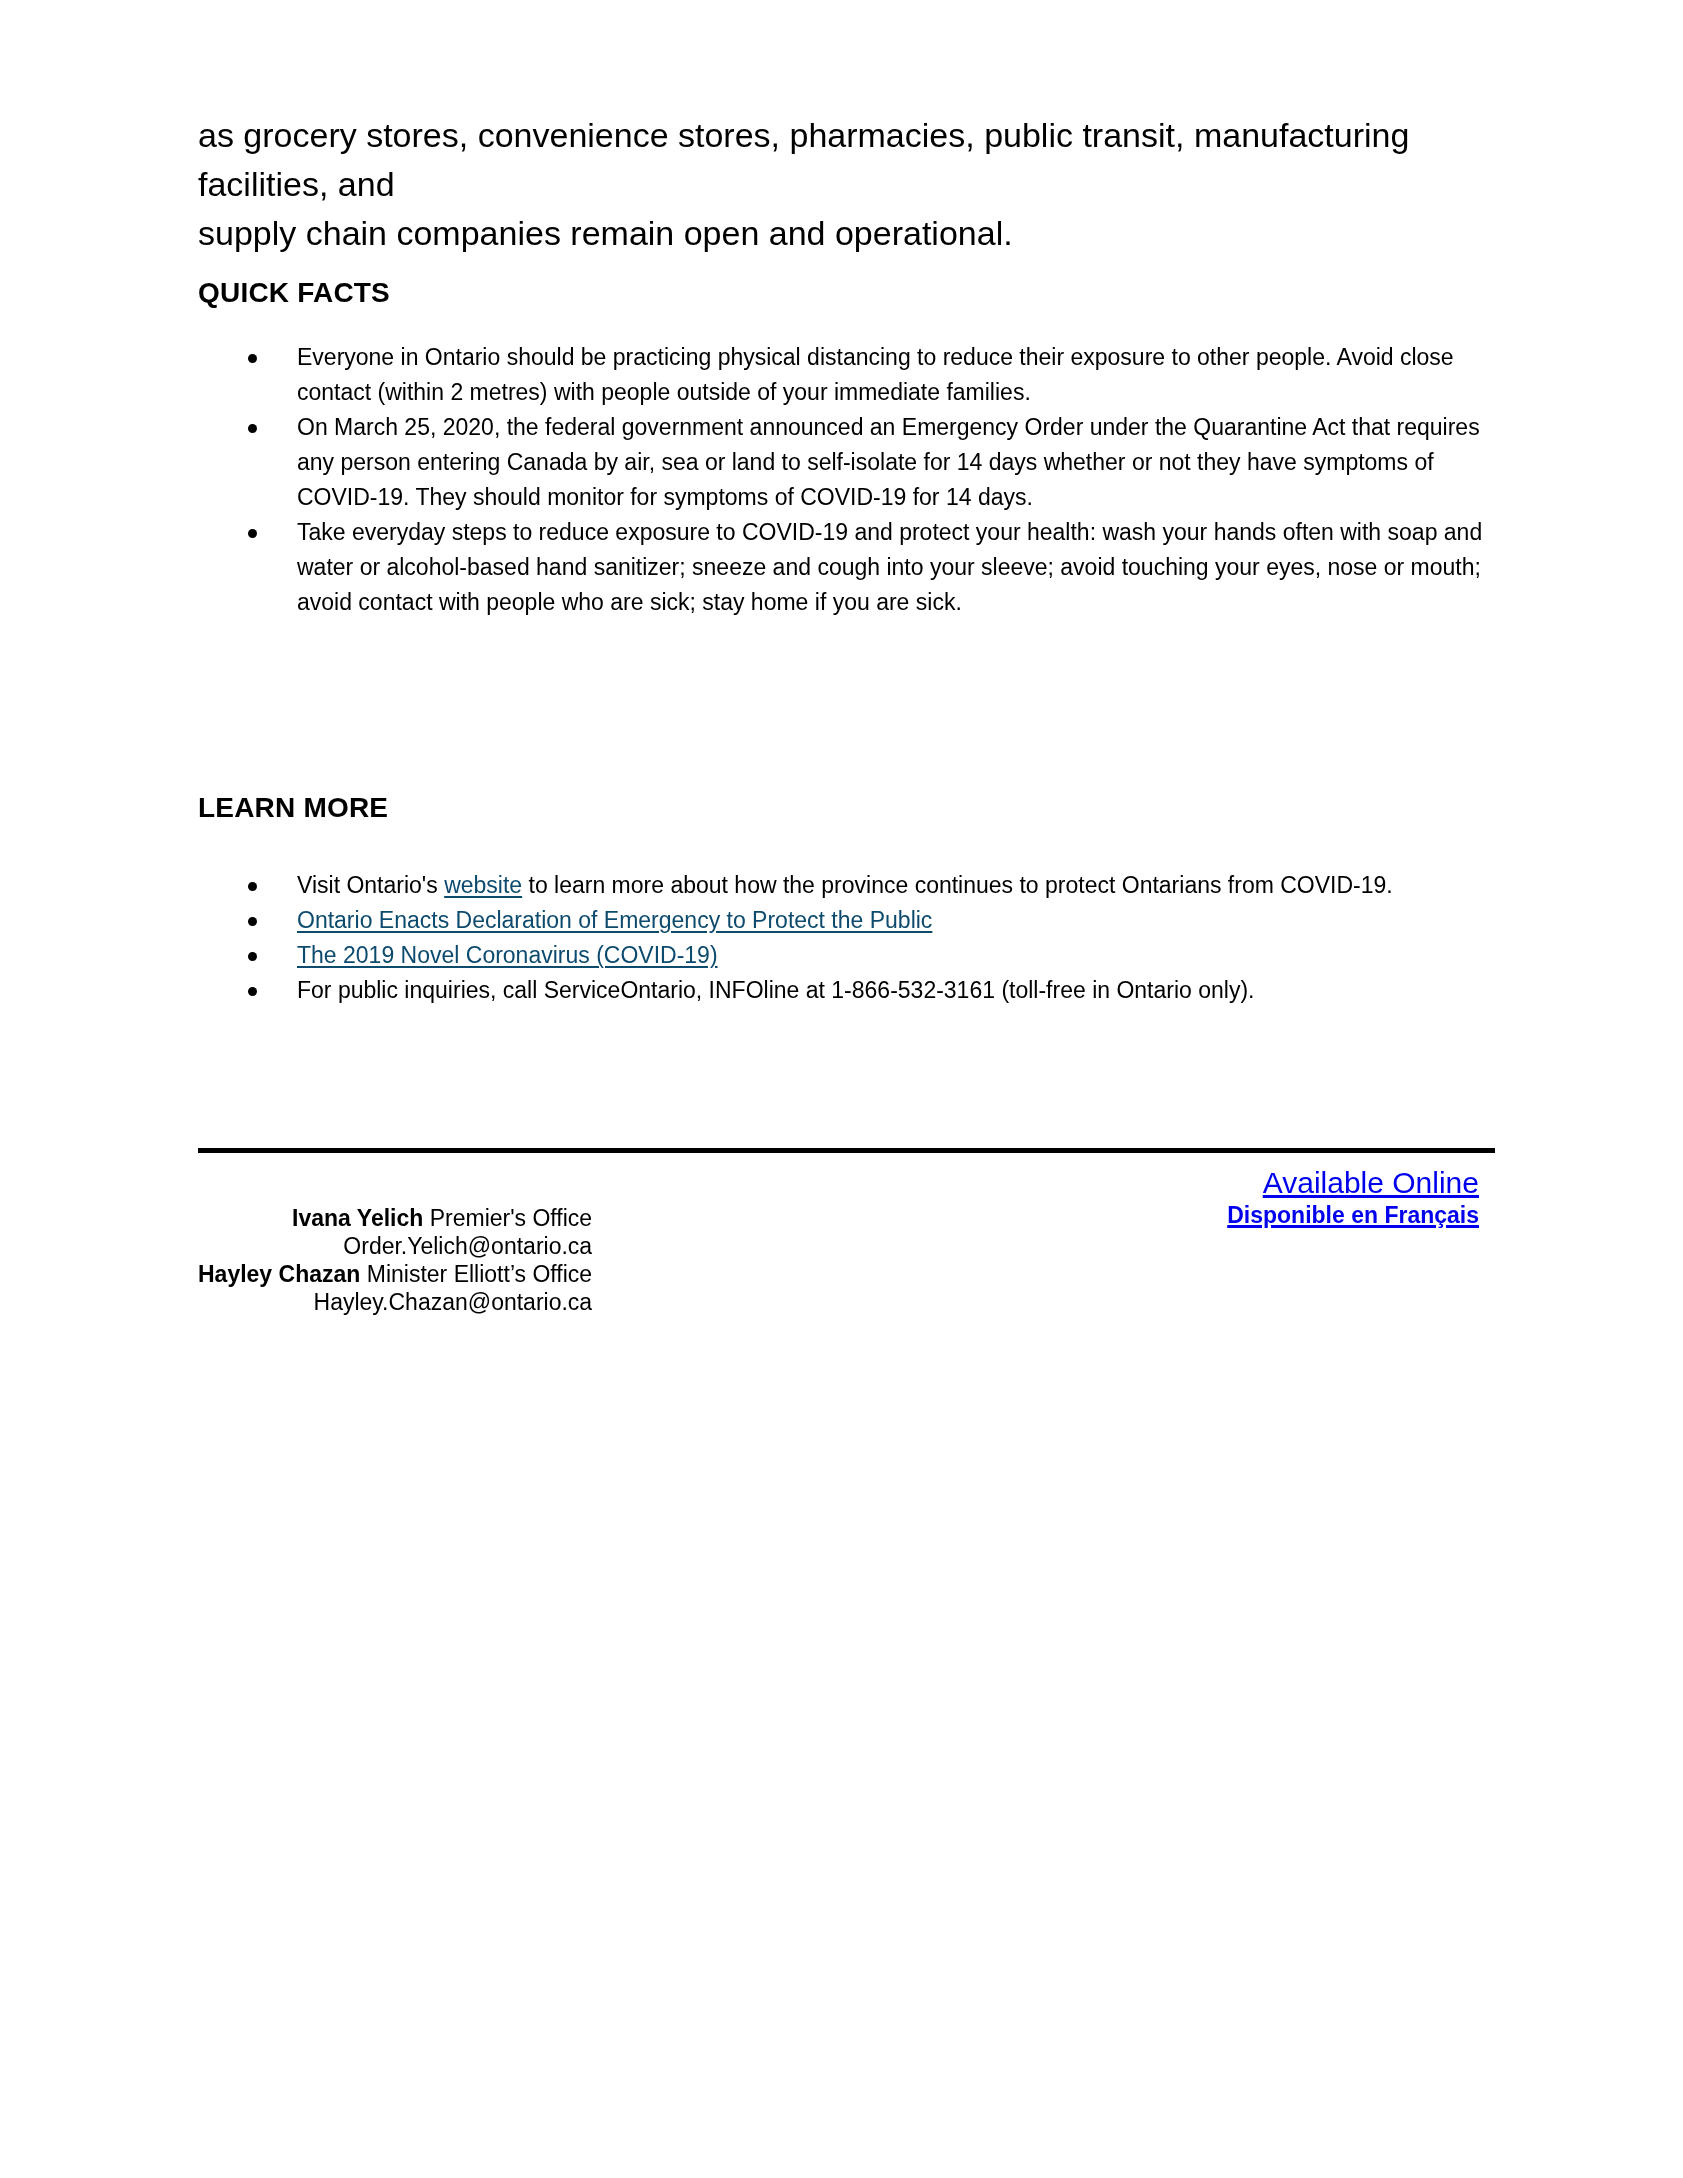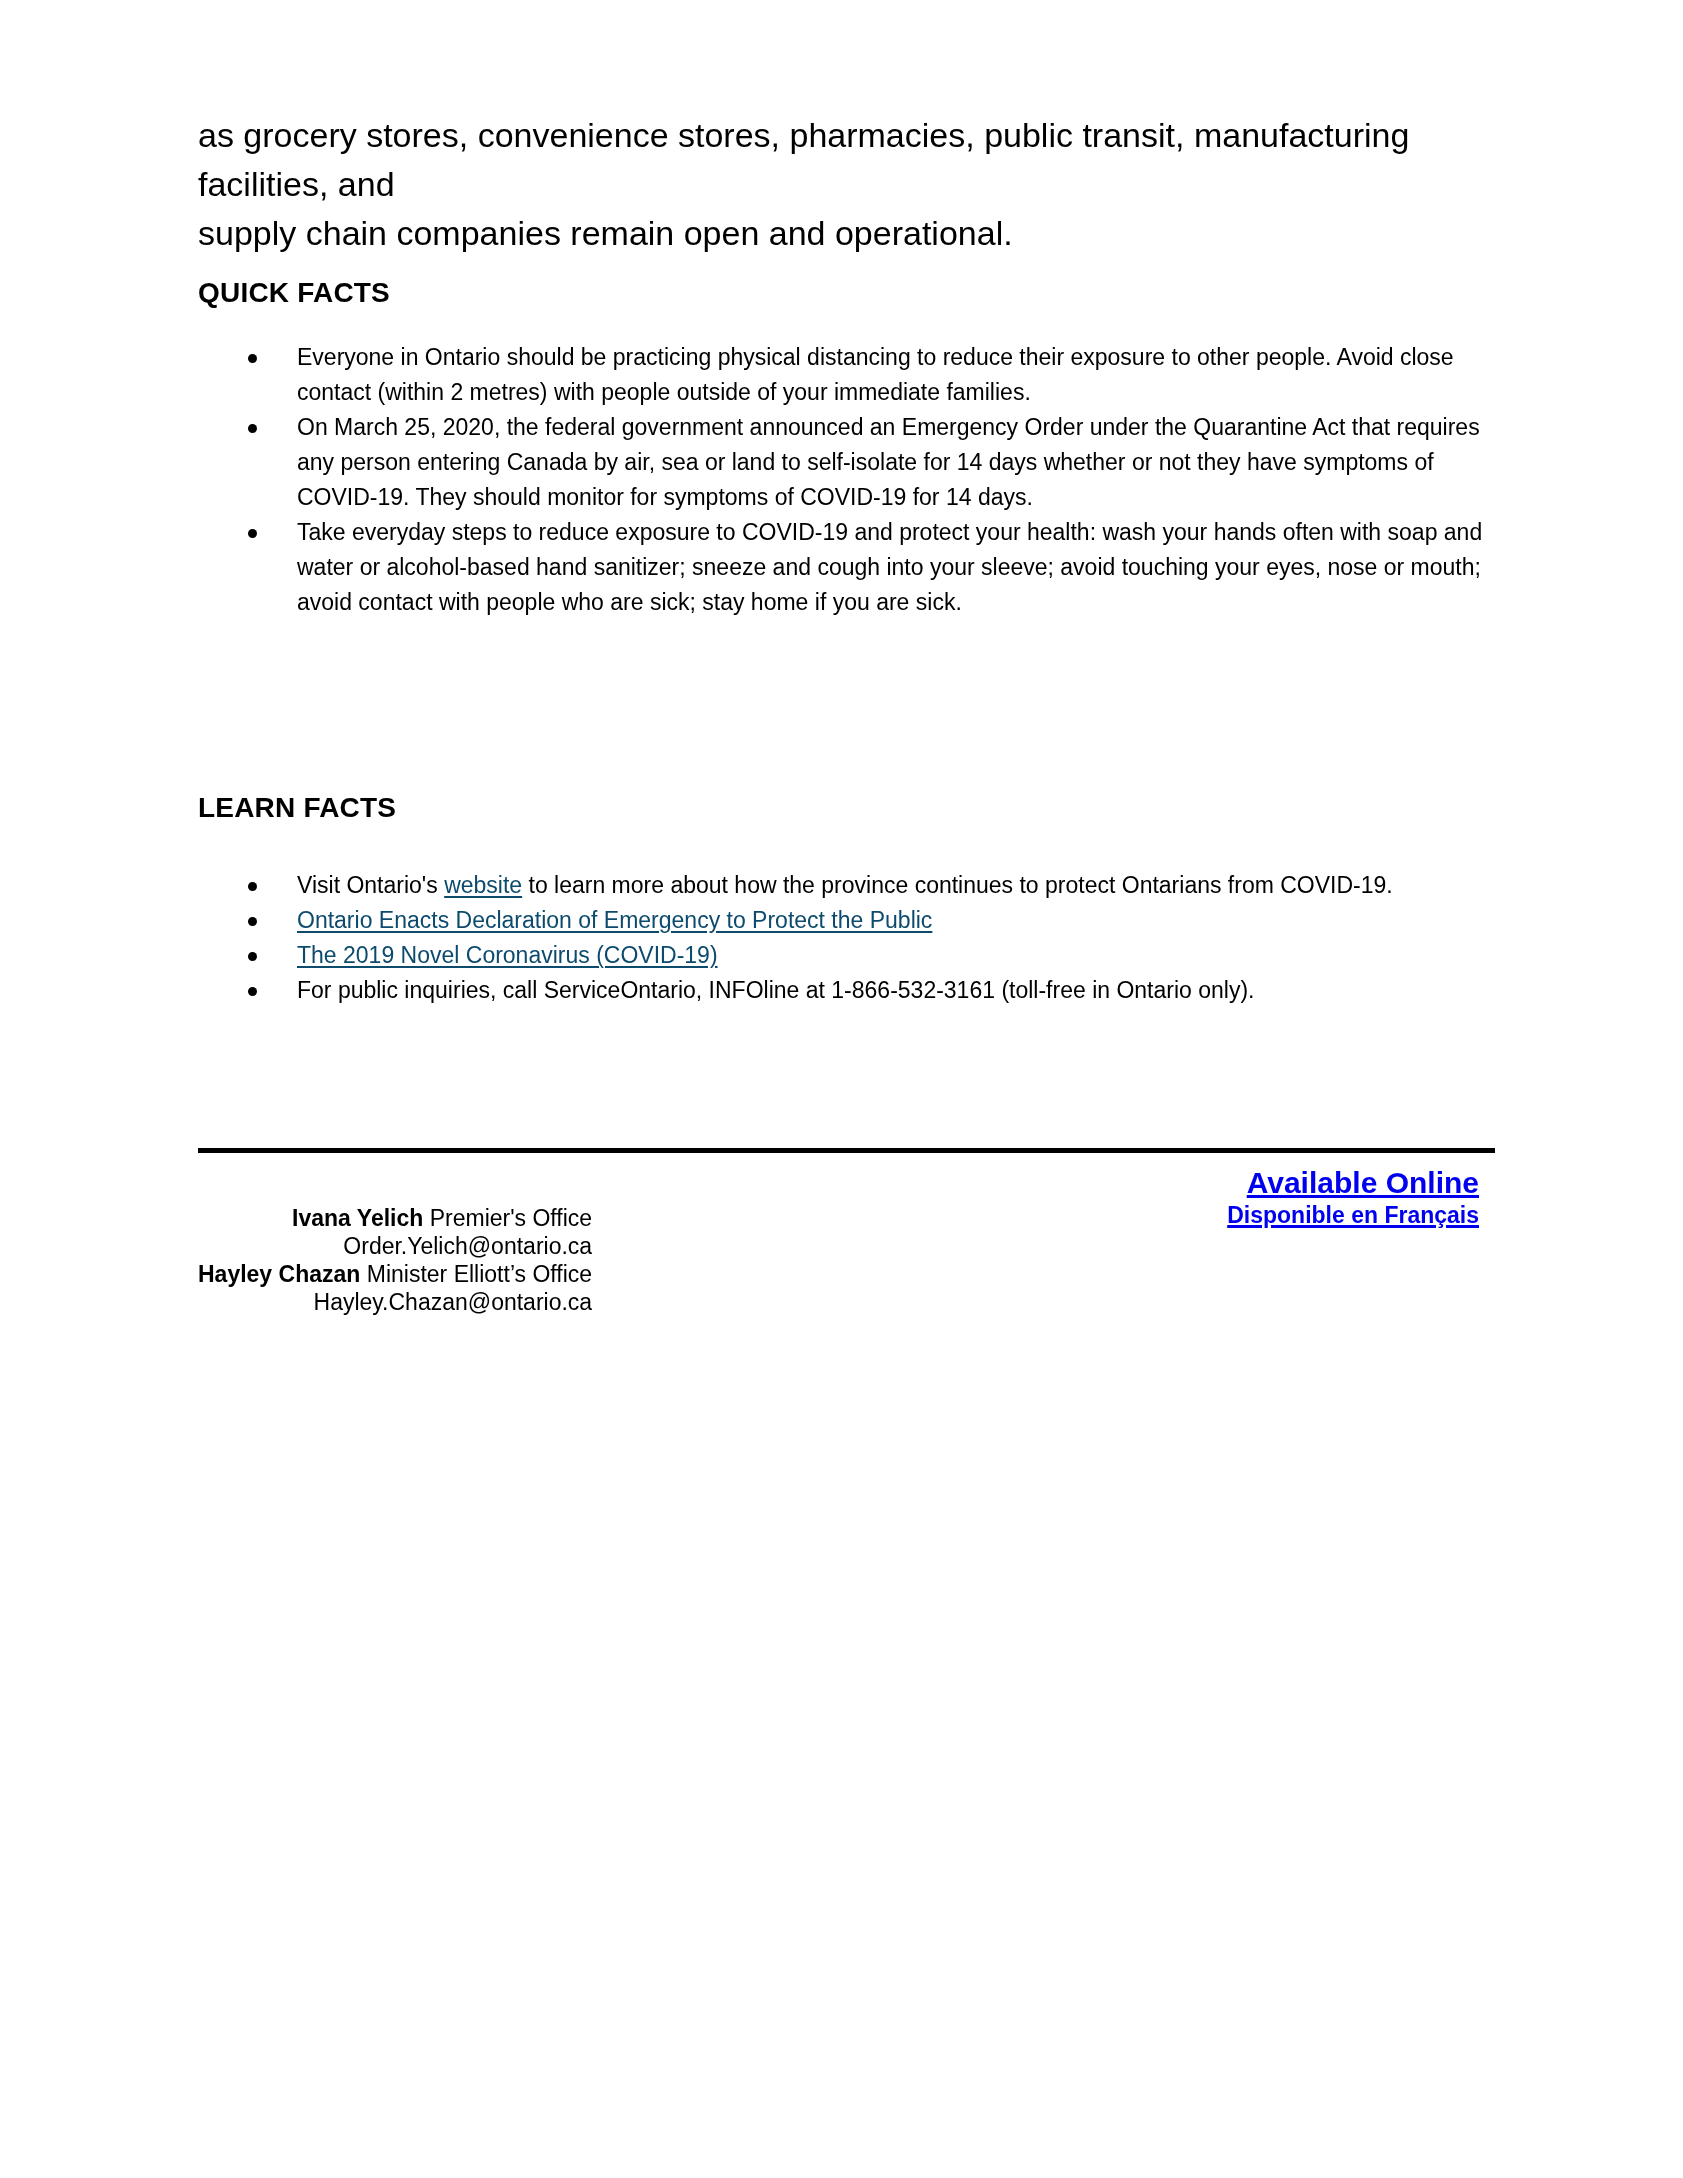--- a/index.html
+++ b/index.html
@@ -35,21 +35,21 @@
     }
     .contacts {
       position: absolute; left: 0; top: 1204px; font-size: 23px; line-height: 28px; text-align: right;
     }
     .contacts .row { white-space: nowrap; }
     .contacts b { font-weight: bold; }
     .online {
       position: absolute; right: 16px; top: 1166px; text-align: right;
     }
     .online .avail {
-      display: block; font-size: 30px; font-weight: bold; line-height: 34px;
+      display: block; font-size: 30px; font-weight: normal; line-height: 34px;
       color: #0000ee; text-decoration: underline; text-decoration-thickness: 3px;
     }
     .online .fr {
       display: block; font-size: 23px; font-weight: bold; line-height: 30px;
       color: #0000ee; text-decoration-thickness: 3px;
     }
   </style>
 </head>
 <body>
 
@@ -70,21 +70,21 @@
     <li>
       <span class="bullet-dot"></span>
       <span>On March 25, 2020, the federal government announced an Emergency Order under the Quarantine Act that requires any person entering Canada by air, sea or land to self-isolate for 14 days whether or not they have symptoms of COVID-19. They should monitor for symptoms of COVID-19 for 14 days.</span>
     </li>
     <li>
       <span class="bullet-dot"></span>
       <span>Take everyday steps to reduce exposure to COVID-19 and protect your health: wash your hands often with soap and water or alcohol-based hand sanitizer; sneeze and cough into your sleeve; avoid touching your eyes, nose or mouth; avoid contact with people who are sick; stay home if you are sick.</span>
     </li>
   </ul>
 
-  <h2 class="heading h-learn">LEARN FACTS</h2>
+  <h2 class="heading h-learn">LEARN MORE</h2>
 
   <ul class="bullets learn">
     <li>
       <span class="bullet-dot"></span>
       <span>Visit Ontario's </span><a class="link" href="#">website</a><span> to learn more about how the province continues to protect Ontarians from COVID-19.</span>
     </li>
     <li>
       <span class="bullet-dot"></span>
       <a class="link" href="#">Ontario Enacts Declaration of Emergency to Protect the Public</a>
     </li>

